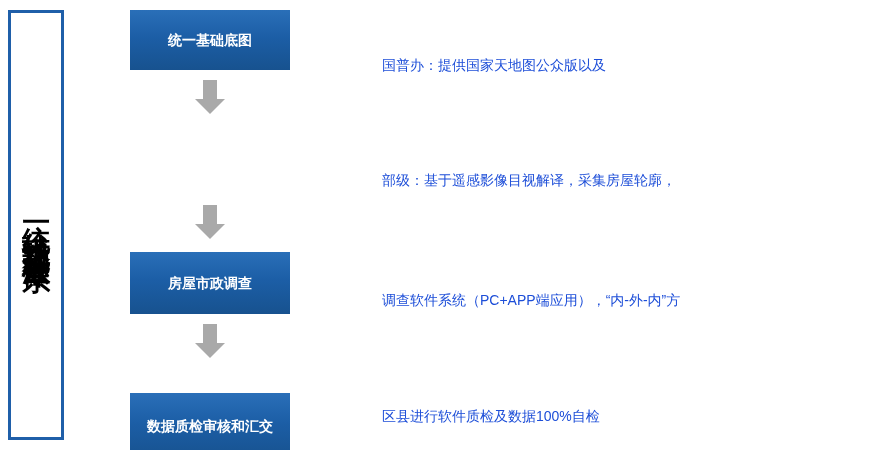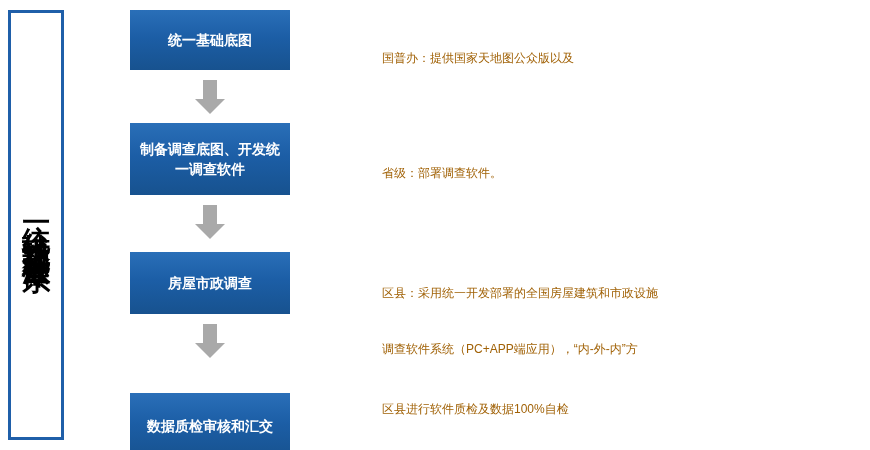--- a/index.html
+++ b/index.html
@@ -86,22 +86,22 @@
     width: 0;
     height: 0;
     border-left: 15px solid transparent;
     border-right: 15px solid transparent;
     border-top: 15px solid #a9a9a9;
   }
 
   
   .desc {
     position: absolute;
-    color: #a16207;
-    font-size: 12px;
+    color: #1d4ed8;
+    font-size: 14px;
     line-height: 1.55;
     white-space: pre;
   }
   .desc .indent {
     display: block;
   }
 </style>
 </head>
 <body>
 
@@ -112,23 +112,20 @@
   </div>
 
   <div class="flow-box" style="left:130px; top:10px; width:160px; height:60px;">
     <span>统一基础底图</span>
   </div>
   <div class="arrow" style="left:195px; top:80px;">
     <div class="shaft"></div>
     <div class="head"></div>
   </div>
 
-  <div class="flow-box" style="left:130px; top:123px; width:160px; height:72px;">
-    <span>制备调查底图、开发统一调查软件</span>
-  </div>
   <div class="arrow" style="left:195px; top:205px;">
     <div class="shaft"></div>
     <div class="head"></div>
   </div>
 
   <div class="flow-box" style="left:130px; top:252px; width:160px; height:62px;">
     <span>房屋市政调查</span>
   </div>
   <div class="arrow" style="left:195px; top:324px;">
     <div class="shaft"></div>
@@ -137,25 +134,24 @@
 
   <div class="flow-box" style="left:130px; top:393px; width:160px; height:66px;">
     <span>数据质检审核和汇交</span>
   </div>
 
   <div class="desc" style="left:382px; top:12px;">
     <div class="indent">国普办：提供国家天地图公众版以及</div>
   </div>
 
   <div class="desc" style="left:382px; top:127px;">
-    <div class="indent">省级：部署调查软件。</div>
+    <div class="indent">部级：基于遥感影像目视解译，采集房屋轮廓，</div>
   </div>
 
   <div class="desc" style="left:382px; top:247px;">
-    <div class="indent">区县：采用统一开发部署的全国房屋建筑和市政设施</div>
     <div class="indent">调查软件系统（PC+APP端应用），“内-外-内”方</div>
     
   </div>
 
   <div class="desc" style="left:382px; top:363px;">
     <div class="indent">区县进行软件质检及数据100%自检</div>
     
     
   </div>
 

